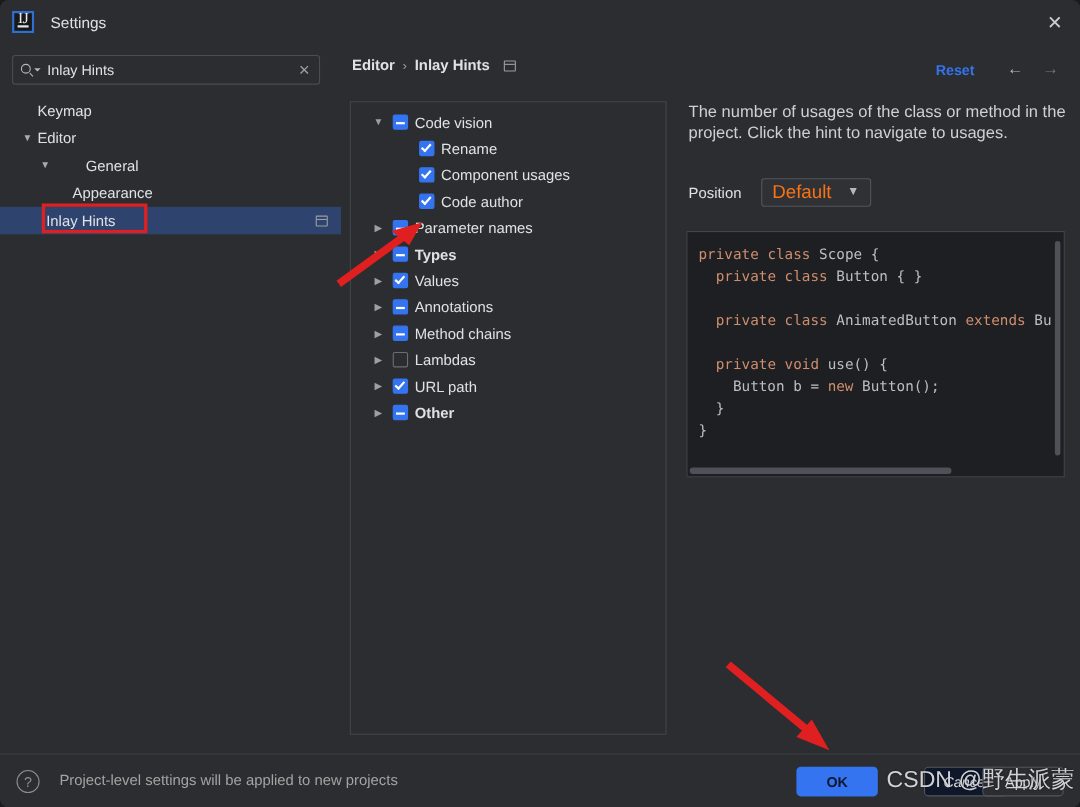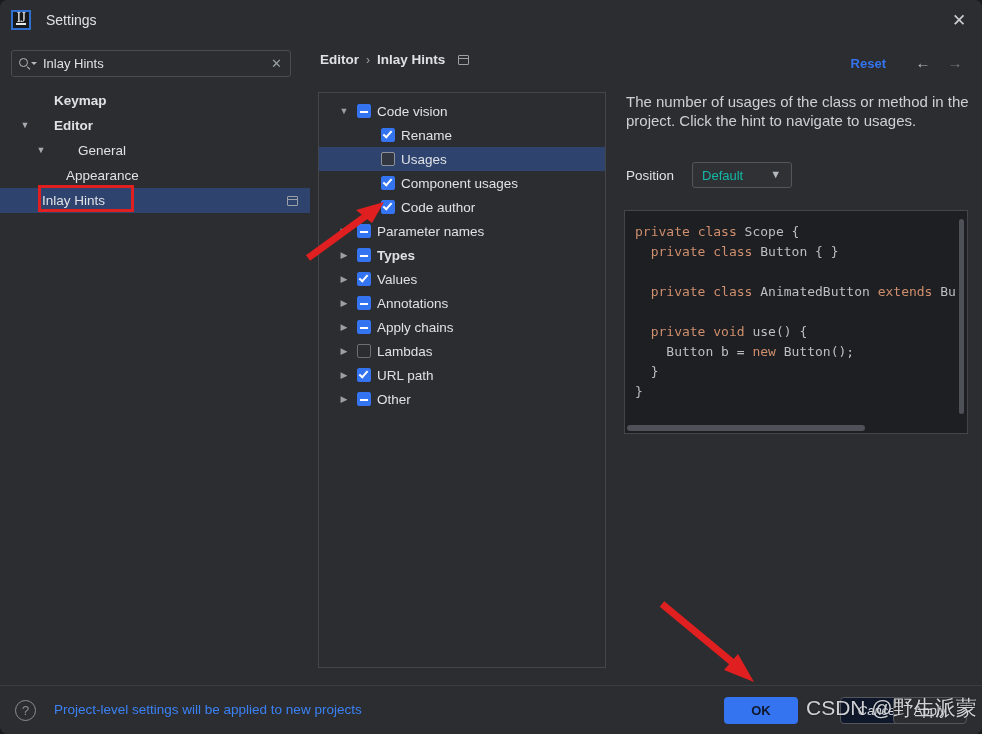--- a/index.html
+++ b/index.html
@@ -146,21 +146,21 @@
   }
   .s-item {
     position: relative;
     height: 25px;
     display: flex;
     align-items: center;
     font-size: 13.5px;
     color: #dfe1e5;
     box-sizing: border-box;
   }
-  .s-item.bold { font-weight: bold; padding-left: 20px; }
+  .s-item.bold { font-weight: normal; }
   .s-item.selected { background: #2e436e; }
   .s-arrow {
     position: absolute;
     width: 14px;
     text-align: center;
     color: #a7abb1;
     font-size: 9px;
     line-height: 1;
   }
   .s-label { white-space: nowrap; }
@@ -311,22 +311,22 @@
     height: 26px;
     background: #2f3135;
     border: 1px solid #53565b;
     border-radius: 3px;
     box-sizing: border-box;
     display: flex;
     align-items: center;
   }
   .combo .val {
     margin-left: 9px;
-    font-size: 13px;
-    color: #14b8a6;
+    font-size: 17px;
+    color: #f97316;
   }
   .combo .chev {
     position: absolute;
     right: 10px; top: 6px;
     color: #b4b8bf;
     font-size: 11px;
     line-height: 1;
   }
 
   .code-box {
@@ -389,21 +389,21 @@
     color: #8a8f96;
     font-size: 13px;
     line-height: 20px;
     text-align: center;
     box-sizing: border-box;
   }
   .footer-note {
     position: absolute;
     left: 54px; top: 16px;
     font-size: 13.5px;
-    color: #3b82f6;
+    color: #a3a3a3;
   }
   .btn {
     position: absolute;
     top: 11px;
     height: 27px;
     border-radius: 4px;
     font-size: 13px;
     display: flex;
     align-items: center;
     justify-content: center;
@@ -519,24 +519,20 @@
             <span class="dash"></span>
           </span>
           <span class="t-label" style="margin-left: 58px;">Code vision</span>
         </div>
         <div class="t-row">
           <span class="cb checked" style="left: 62px;">
             <span class="tick"></span>
           </span>
           <span class="t-label" style="margin-left: 82px;">Rename</span>
         </div>
-        <div class="t-row sel">
-          <span class="cb empty on-sel" style="left: 62px;"></span>
-          <span class="t-label" style="margin-left: 82px;">Usages</span>
-        </div>
         <div class="t-row">
           <span class="cb checked" style="left: 62px;">
             <span class="tick"></span>
           </span>
           <span class="t-label" style="margin-left: 82px;">Component usages</span>
         </div>
         <div class="t-row">
           <span class="cb checked" style="left: 62px;">
             <span class="tick"></span>
           </span>
@@ -568,40 +564,40 @@
           <span class="cb partial" style="left: 38px;">
             <span class="dash"></span>
           </span>
           <span class="t-label" style="margin-left: 58px;">Annotations</span>
         </div>
         <div class="t-row">
           <span class="t-arrow" style="left: 18px;">▶</span>
           <span class="cb partial" style="left: 38px;">
             <span class="dash"></span>
           </span>
-          <span class="t-label" style="margin-left: 58px;">Apply chains</span>
+          <span class="t-label" style="margin-left: 58px;">Method chains</span>
         </div>
         <div class="t-row">
           <span class="t-arrow" style="left: 18px;">▶</span>
           <span class="cb empty" style="left: 38px;"></span>
           <span class="t-label" style="margin-left: 58px;">Lambdas</span>
         </div>
         <div class="t-row">
           <span class="t-arrow" style="left: 18px;">▶</span>
           <span class="cb checked" style="left: 38px;">
             <span class="tick"></span>
           </span>
           <span class="t-label" style="margin-left: 58px;">URL path</span>
         </div>
         <div class="t-row">
           <span class="t-arrow" style="left: 18px;">▶</span>
           <span class="cb partial" style="left: 38px;">
             <span class="dash"></span>
           </span>
-          <span class="t-label" style="margin-left: 58px;">Other</span>
+          <span class="t-label" style="margin-left: 58px; font-weight: bold;">Other</span>
         </div>
       </div>
   </div>
 
   <div class="desc">The number of usages of the class or method in the project. Click the hint to navigate to usages.</div>
 
   <div class="pos-row">
     <span class="pos-label">Position</span>
     <span class="combo">
       <span class="val">Default</span>

